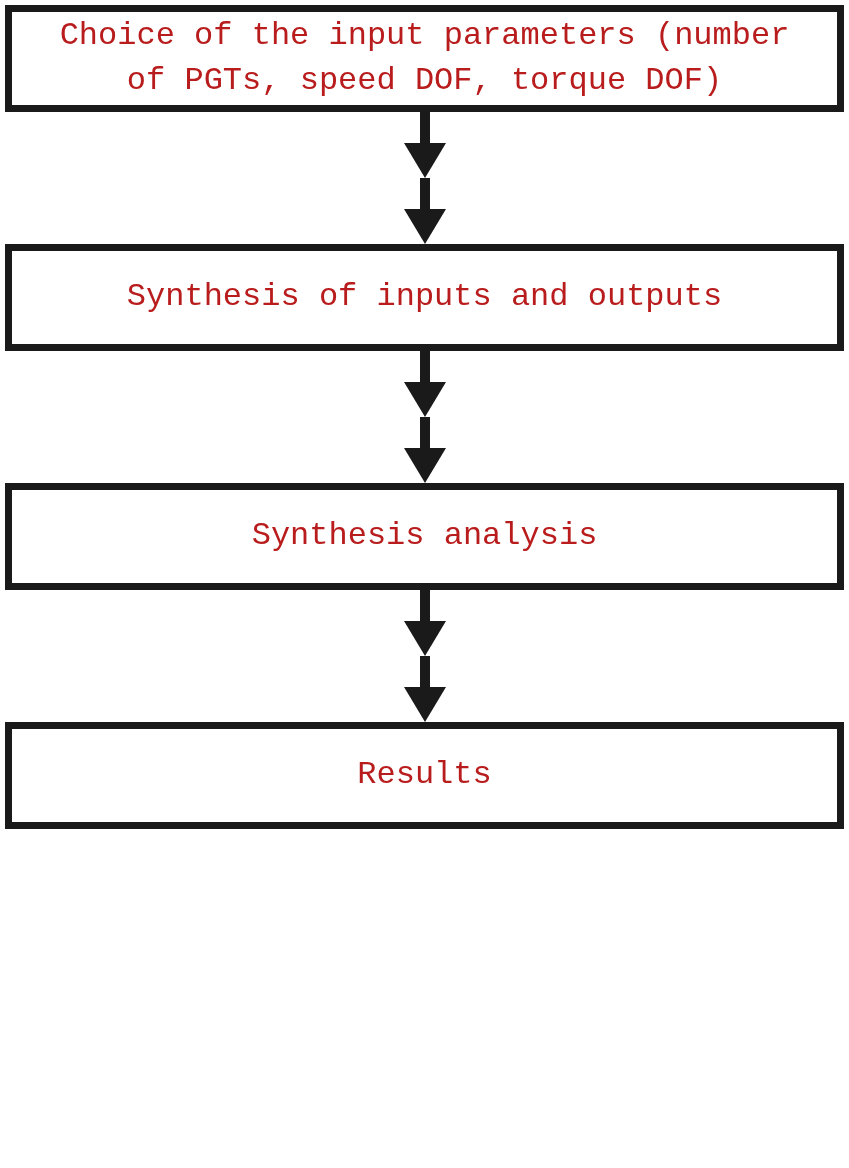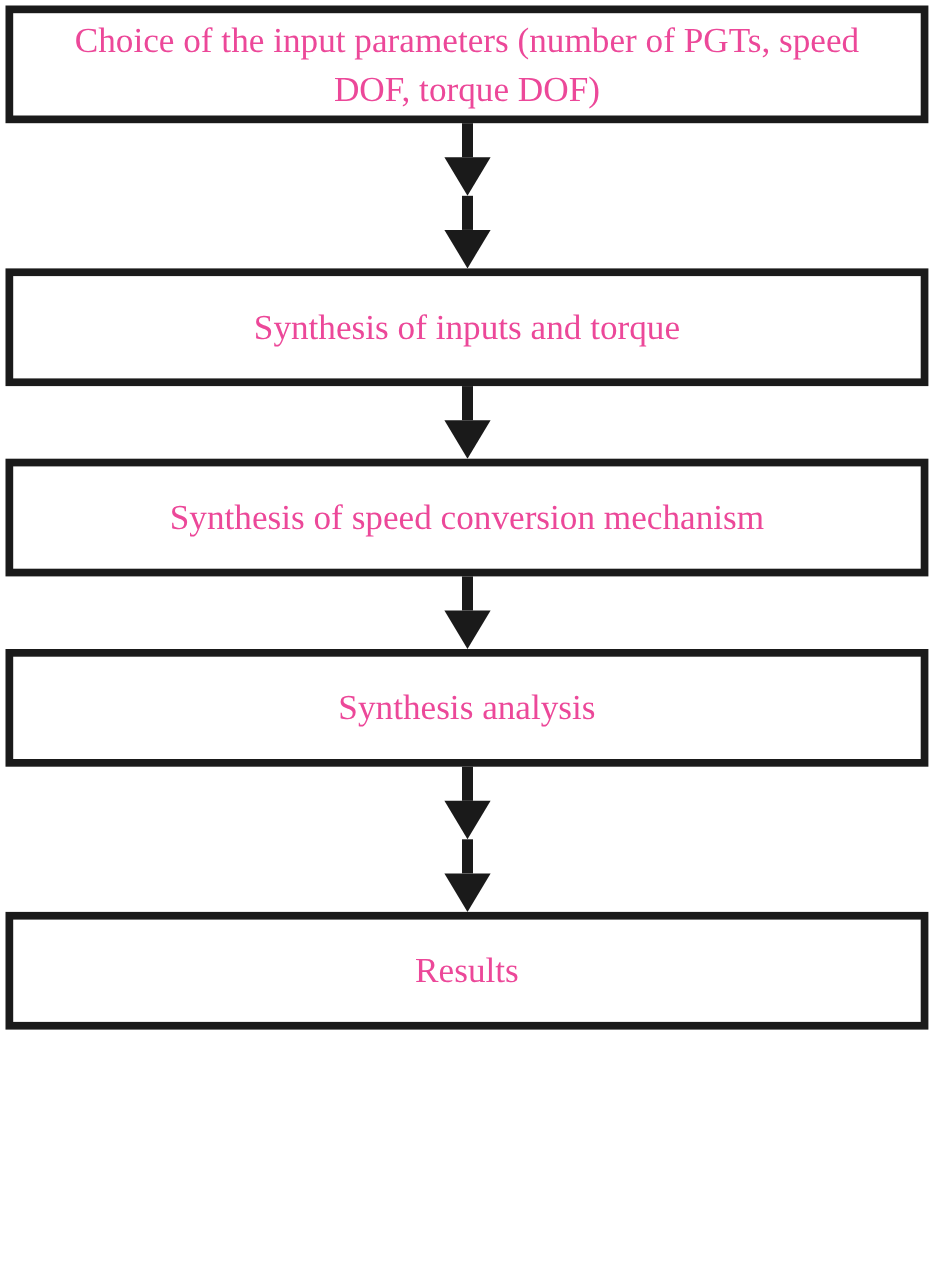--- a/index.html
+++ b/index.html
@@ -7,22 +7,22 @@
     padding: 0;
     background: #ffffff;
   }
   .canvas {
     position: relative;
     width: 849px;
     height: 1168px;
     background: #ffffff;
     box-sizing: border-box;
     padding: 5px 5px 0 5px;
-    font-family: Liberation Serif, serif;
-    color: #ec4899;
+    font-family: Liberation Mono, monospace;
+    color: #b91c1c;
   }
   .flow {
     display: flex;
     flex-direction: column;
     align-items: stretch;
   }
   .flow-box {
     box-sizing: border-box;
     height: 107px;
     border: 7px solid #1a1a1a;
@@ -73,31 +73,28 @@
       <div class="head"></div>
     </div>
 
 
     <div class="arrow">
       <div class="stem"></div>
       <div class="head"></div>
     </div>
 
     <div class="flow-box">
-      <span class="label">Synthesis of inputs and torque</span>
+      <span class="label">Synthesis of inputs and outputs</span>
     </div>
 
     <div class="arrow">
       <div class="stem"></div>
       <div class="head"></div>
     </div>
 
-    <div class="flow-box">
-      <span class="label">Synthesis of speed conversion mechanism</span>
-    </div>
 
     <div class="arrow">
       <div class="stem"></div>
       <div class="head"></div>
     </div>
 
     <div class="flow-box">
       <span class="label">Synthesis analysis</span>
     </div>
 

